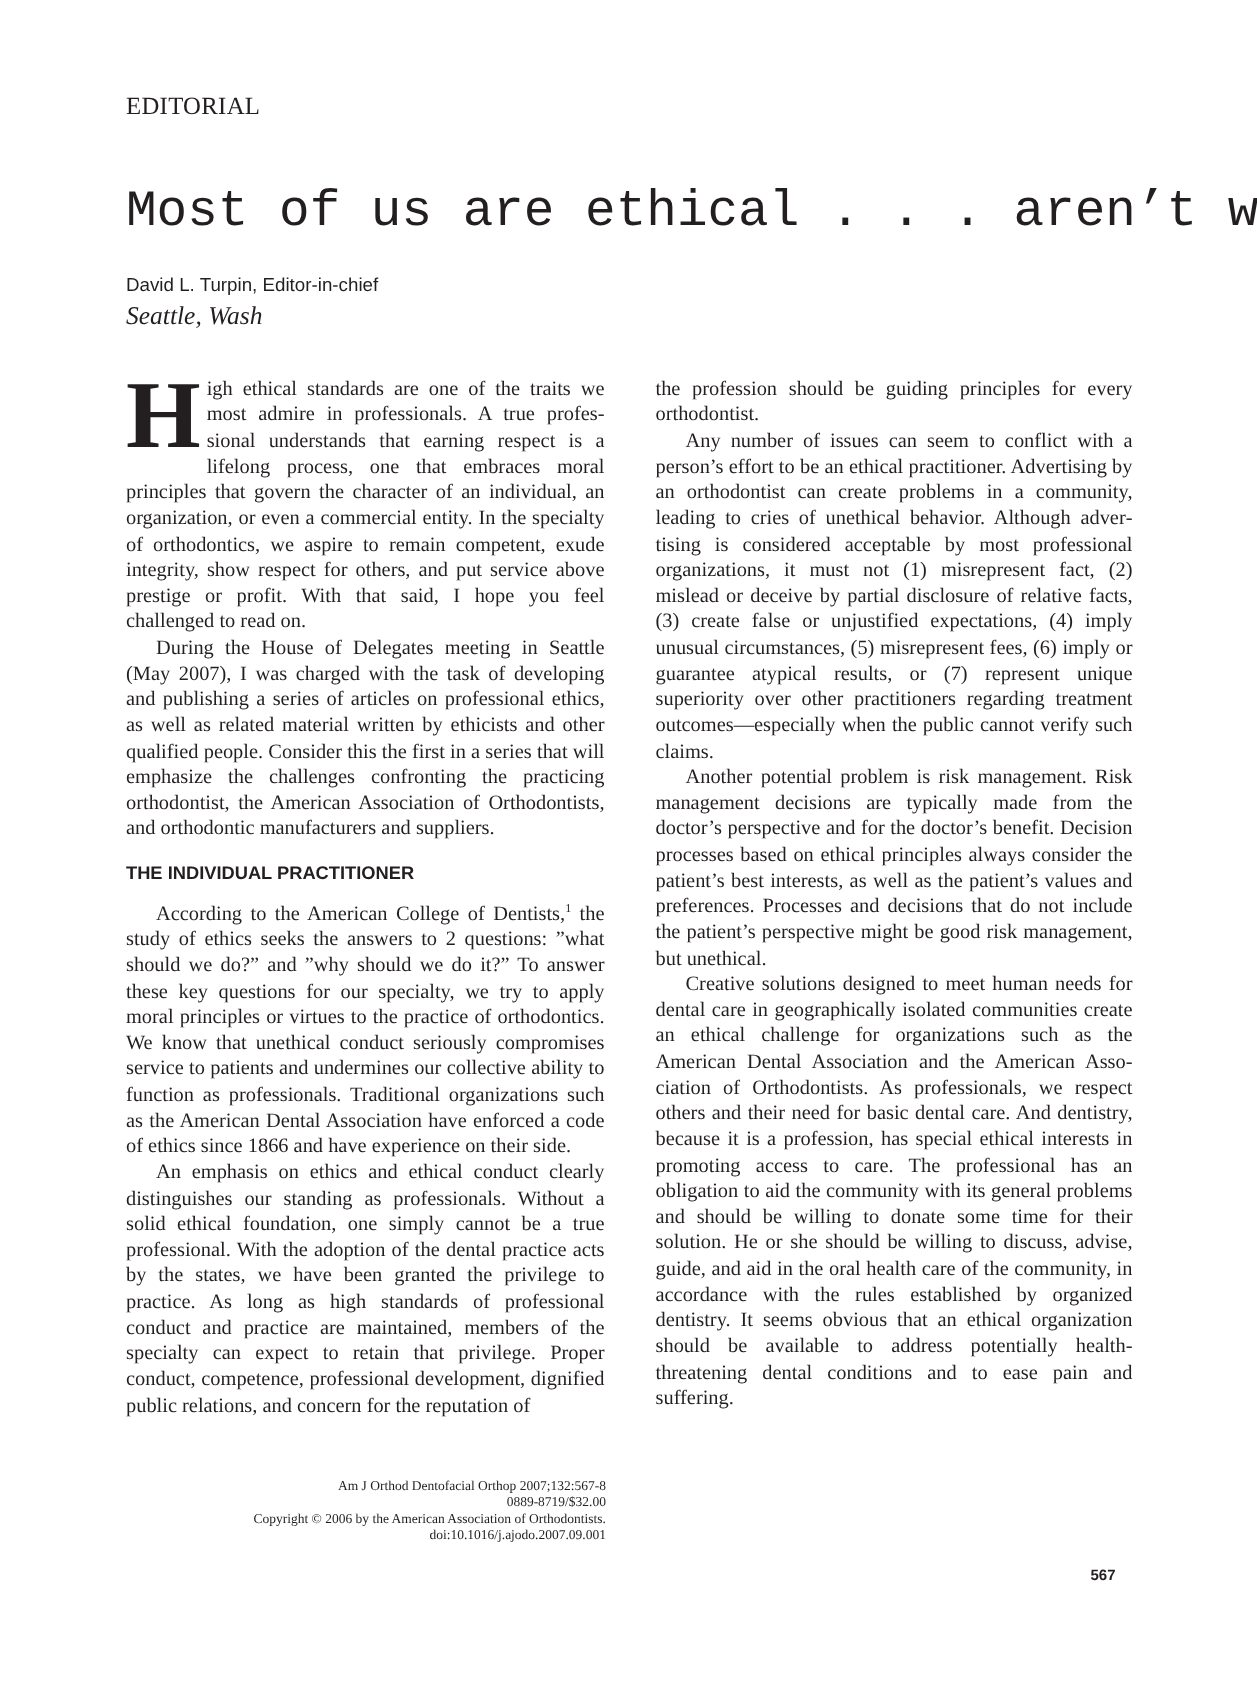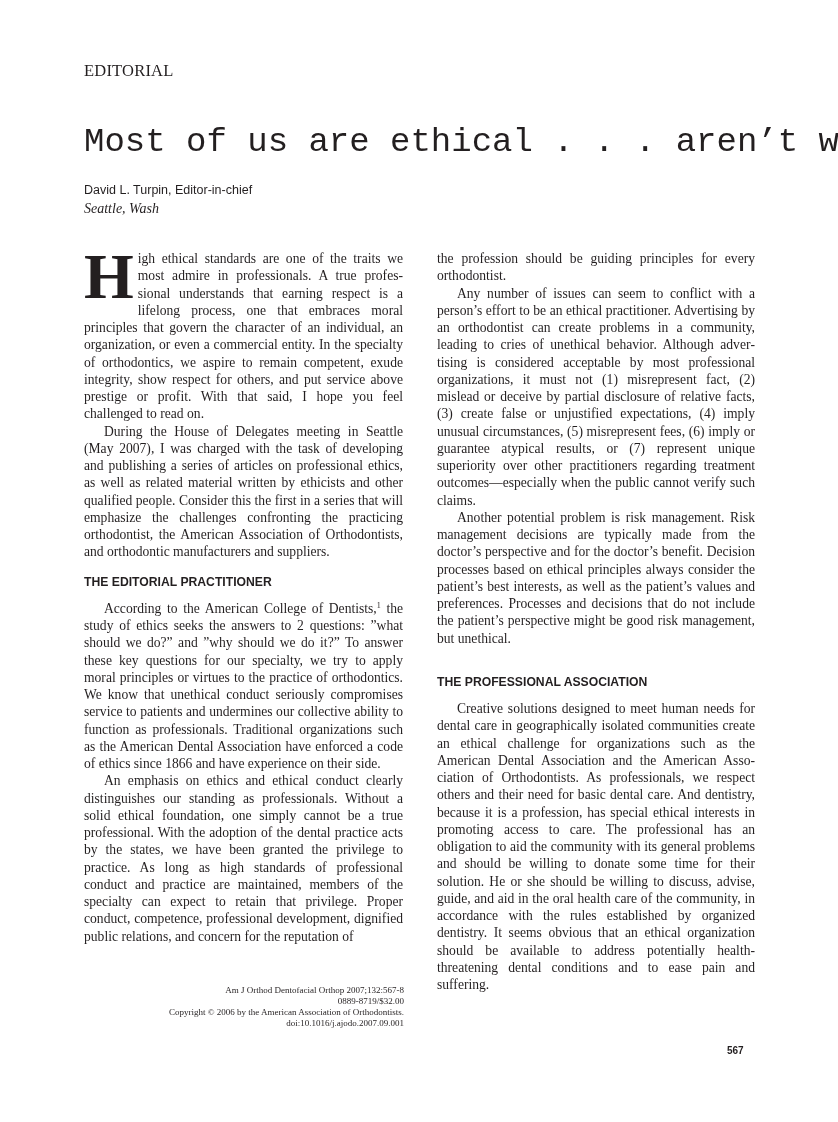--- a/index.html
+++ b/index.html
@@ -12,21 +12,21 @@
     position: absolute; left: 84px; top: 120px; margin: 0;
     font-family: Liberation Mono, monospace; font-weight: normal; font-size: 34px; line-height: 44px;
     white-space: nowrap;
   }
   .author {
     position: absolute; left: 84px; top: 183px;
     font-family: "Liberation Sans", sans-serif; font-weight: normal; font-size: 12.5px;
   }
   .affiliation {
     position: absolute; left: 84px; top: 201px;
-    font-family: "Liberation Serif", serif; font-style: italic; font-size: 14px;
+    font-family: "Liberation Serif", serif; font-style: italic; font-size: 17px;
   }
   .col {
     position: absolute; top: 250px;
     font-family: "Liberation Serif", serif; font-size: 13.6px; line-height: 17.25px;
     text-align: justify; hyphens: manual;
   }
   .col-left { left: 84px; width: 319px; }
   .col-right { left: 437px; width: 318px; }
   .col p { margin: 0; text-indent: 20px; }
   .col p.noindent { text-indent: 0; }
@@ -56,30 +56,29 @@
 <body>
 
 <div class="section-label">EDITORIAL</div>
 <h1 class="title">Most of us are ethical . . . aren’t we?</h1>
 <div class="author">David L. Turpin, Editor-in-chief</div>
 <div class="affiliation">Seattle, Wash</div>
 
 <div class="col col-left">
   <p class="noindent"><span class="dropcap">H</span><span>igh ethical standards are one of the traits we most admire in professionals. A true profes­sional understands that earning respect is a lifelong process, one that embraces moral principles that govern the character of an individual, an organiza­tion, or even a commercial entity. In the specialty of orthodontics, we aspire to remain competent, exude integrity, show respect for others, and put service above prestige or profit. With that said, I hope you feel challenged to read on.</span></p>
   <p>During the House of Delegates meeting in Seattle (May 2007), I was charged with the task of developing and publishing a series of articles on professional ethics, as well as related material written by ethicists and other qualified people. Consider this the first in a series that will emphasize the challenges confronting the practicing orthodontist, the American Association of Orthodontists, and orthodontic manufacturers and suppliers.</p>
-  <h2 class="heading h-left">THE EDITORIAL PRACTITIONER</h2>
+  <h2 class="heading h-left">THE INDIVIDUAL PRACTITIONER</h2>
   <p><span>According to the American College of Dentists,</span><sup>1</sup><span> the study of ethics seeks the answers to 2 questions: ”what should we do?” and ”why should we do it?” To answer these key questions for our specialty, we try to apply moral principles or virtues to the practice of orthodontics. We know that unethical conduct seriously compromises service to patients and undermines our collective ability to function as professionals. Tradi­tional organizations such as the American Dental As­sociation have enforced a code of ethics since 1866 and have experience on their side.</span></p>
   <p>An emphasis on ethics and ethical conduct clearly distinguishes our standing as professionals. Without a solid ethical foundation, one simply cannot be a true professional. With the adoption of the dental practice acts by the states, we have been granted the privilege to practice. As long as high standards of professional conduct and practice are maintained, members of the specialty can expect to retain that privilege. Proper conduct, competence, professional development, digni­fied public relations, and concern for the reputation of</p>
 </div>
 
 <div class="col col-right">
   <p class="noindent">the profession should be guiding principles for every orthodontist.</p>
   <p>Any number of issues can seem to conflict with a person’s effort to be an ethical practitioner. Advertising by an orthodontist can create problems in a community, leading to cries of unethical behavior. Although adver­tising is considered acceptable by most professional organizations, it must not (1) misrepresent fact, (2) mislead or deceive by partial disclosure of relative facts, (3) create false or unjustified expectations, (4) imply unusual circumstances, (5) misrepresent fees, (6) imply or guarantee atypical results, or (7) represent unique superiority over other practitioners regarding treatment outcomes—especially when the public can­not verify such claims.</p>
   <p>Another potential problem is risk management. Risk management decisions are typically made from the doctor’s perspective and for the doctor’s benefit. Decision processes based on ethical principles always consider the patient’s best interests, as well as the patient’s values and preferences. Processes and deci­sions that do not include the patient’s perspective might be good risk management, but unethical.</p>
-  <h2 class="heading h-right">THE PROFESSIONAL ASSOCIATION</h2>
   <p>Creative solutions designed to meet human needs for dental care in geographically isolated communities create an ethical challenge for organizations such as the American Dental Association and the American Asso­ciation of Orthodontists. As professionals, we respect others and their need for basic dental care. And den­tistry, because it is a profession, has special ethical interests in promoting access to care. The professional has an obligation to aid the community with its general problems and should be willing to donate some time for their solution. He or she should be willing to discuss, advise, guide, and aid in the oral health care of the community, in accordance with the rules established by organized dentistry. It seems obvious that an ethical organization should be available to address potentially health-threatening dental conditions and to ease pain and suffering.</p>
 </div>
 
 <div class="footer">
   <div>Am J Orthod Dentofacial Orthop 2007;132:567-8</div>
   <div>0889-8719/$32.00</div>
   <div>Copyright © 2006 by the American Association of Orthodontists.</div>
   <div>doi:10.1016/j.ajodo.2007.09.001</div>
 </div>
 

